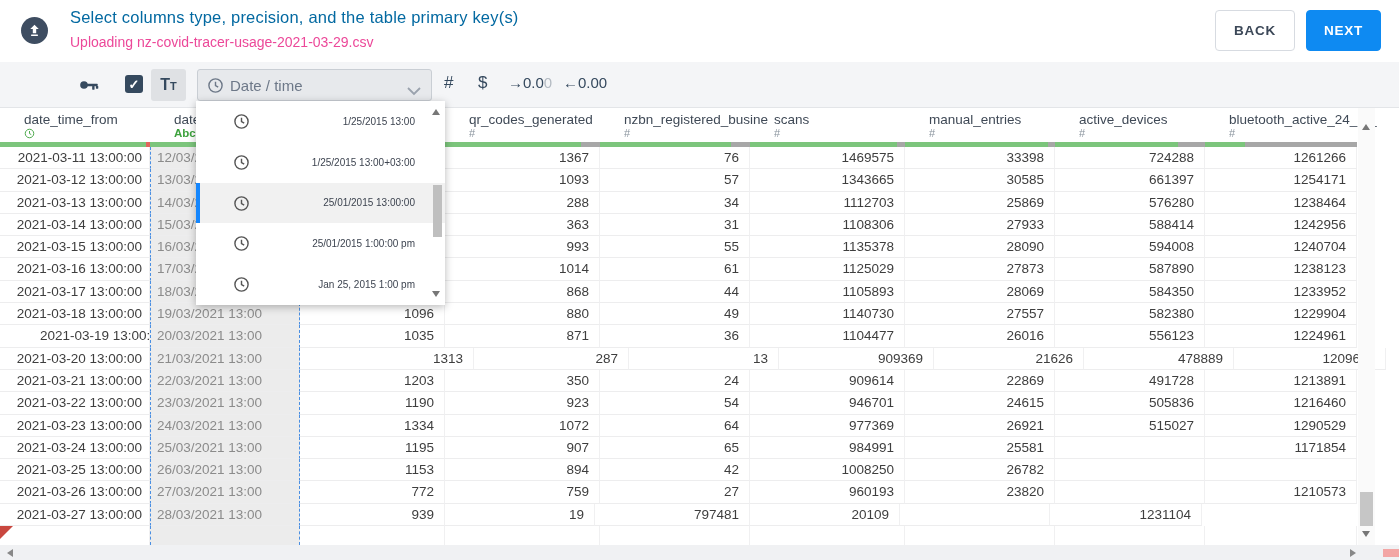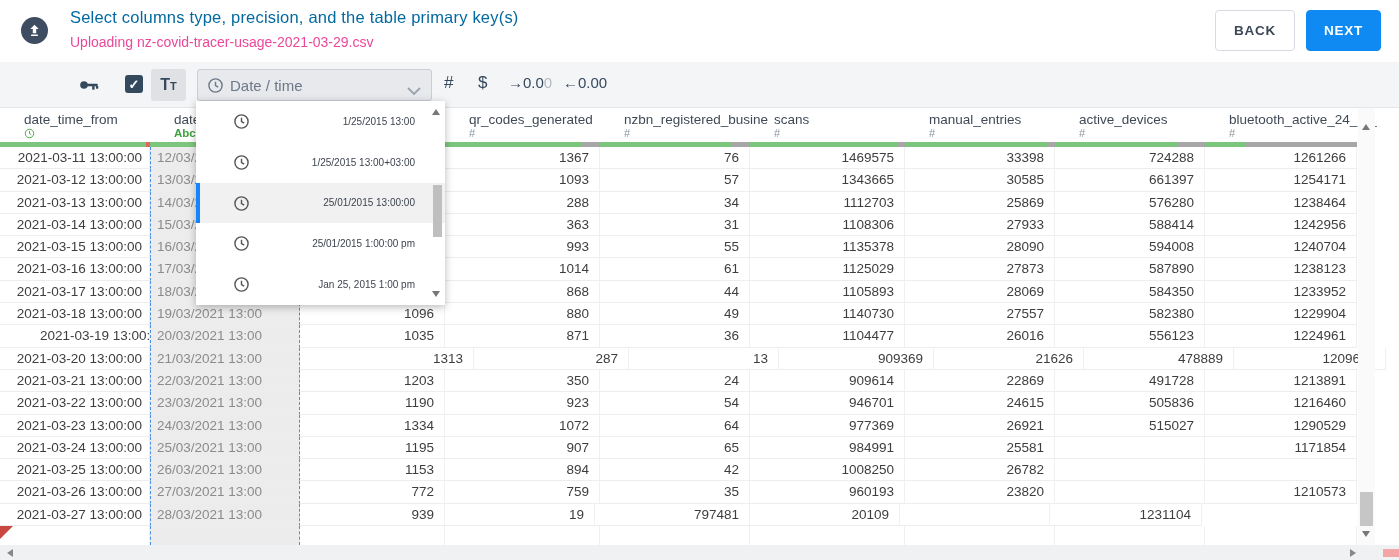--- a/index.html
+++ b/index.html
@@ -376,21 +376,21 @@
         <div class="tcell num" style="width: 155px;">1008250</div>
         <div class="tcell num" style="width: 150px;">26782</div>
         <div class="tcell num" style="width: 150px;"></div>
         <div class="tcell num" style="width: 152px;"></div>
       </div>
       <div class="trow">
         <div class="tcell c0" style="width: 150px;">2021-03-26 13:00:00</div>
         <div class="tcell selcol" style="width: 150px;">27/03/2021 13:00</div>
         <div class="tcell num" style="width: 145px;">772</div>
         <div class="tcell num" style="width: 155px;">759</div>
-        <div class="tcell num" style="width: 150px;">35</div>
+        <div class="tcell num" style="width: 150px;">27</div>
         <div class="tcell num" style="width: 155px;">960193</div>
         <div class="tcell num" style="width: 150px;">23820</div>
         <div class="tcell num" style="width: 150px;"></div>
         <div class="tcell num" style="width: 152px;">1210573</div>
       </div>
       <div class="trow">
         <div class="tcell c0" style="width: 150px;">2021-03-27 13:00:00</div>
         <div class="tcell selcol" style="width: 150px;">28/03/2021 13:00</div>
         <div class="tcell num" style="width: 145px;">939</div>
         <div class="tcell num" style="width: 150px;">19</div>

